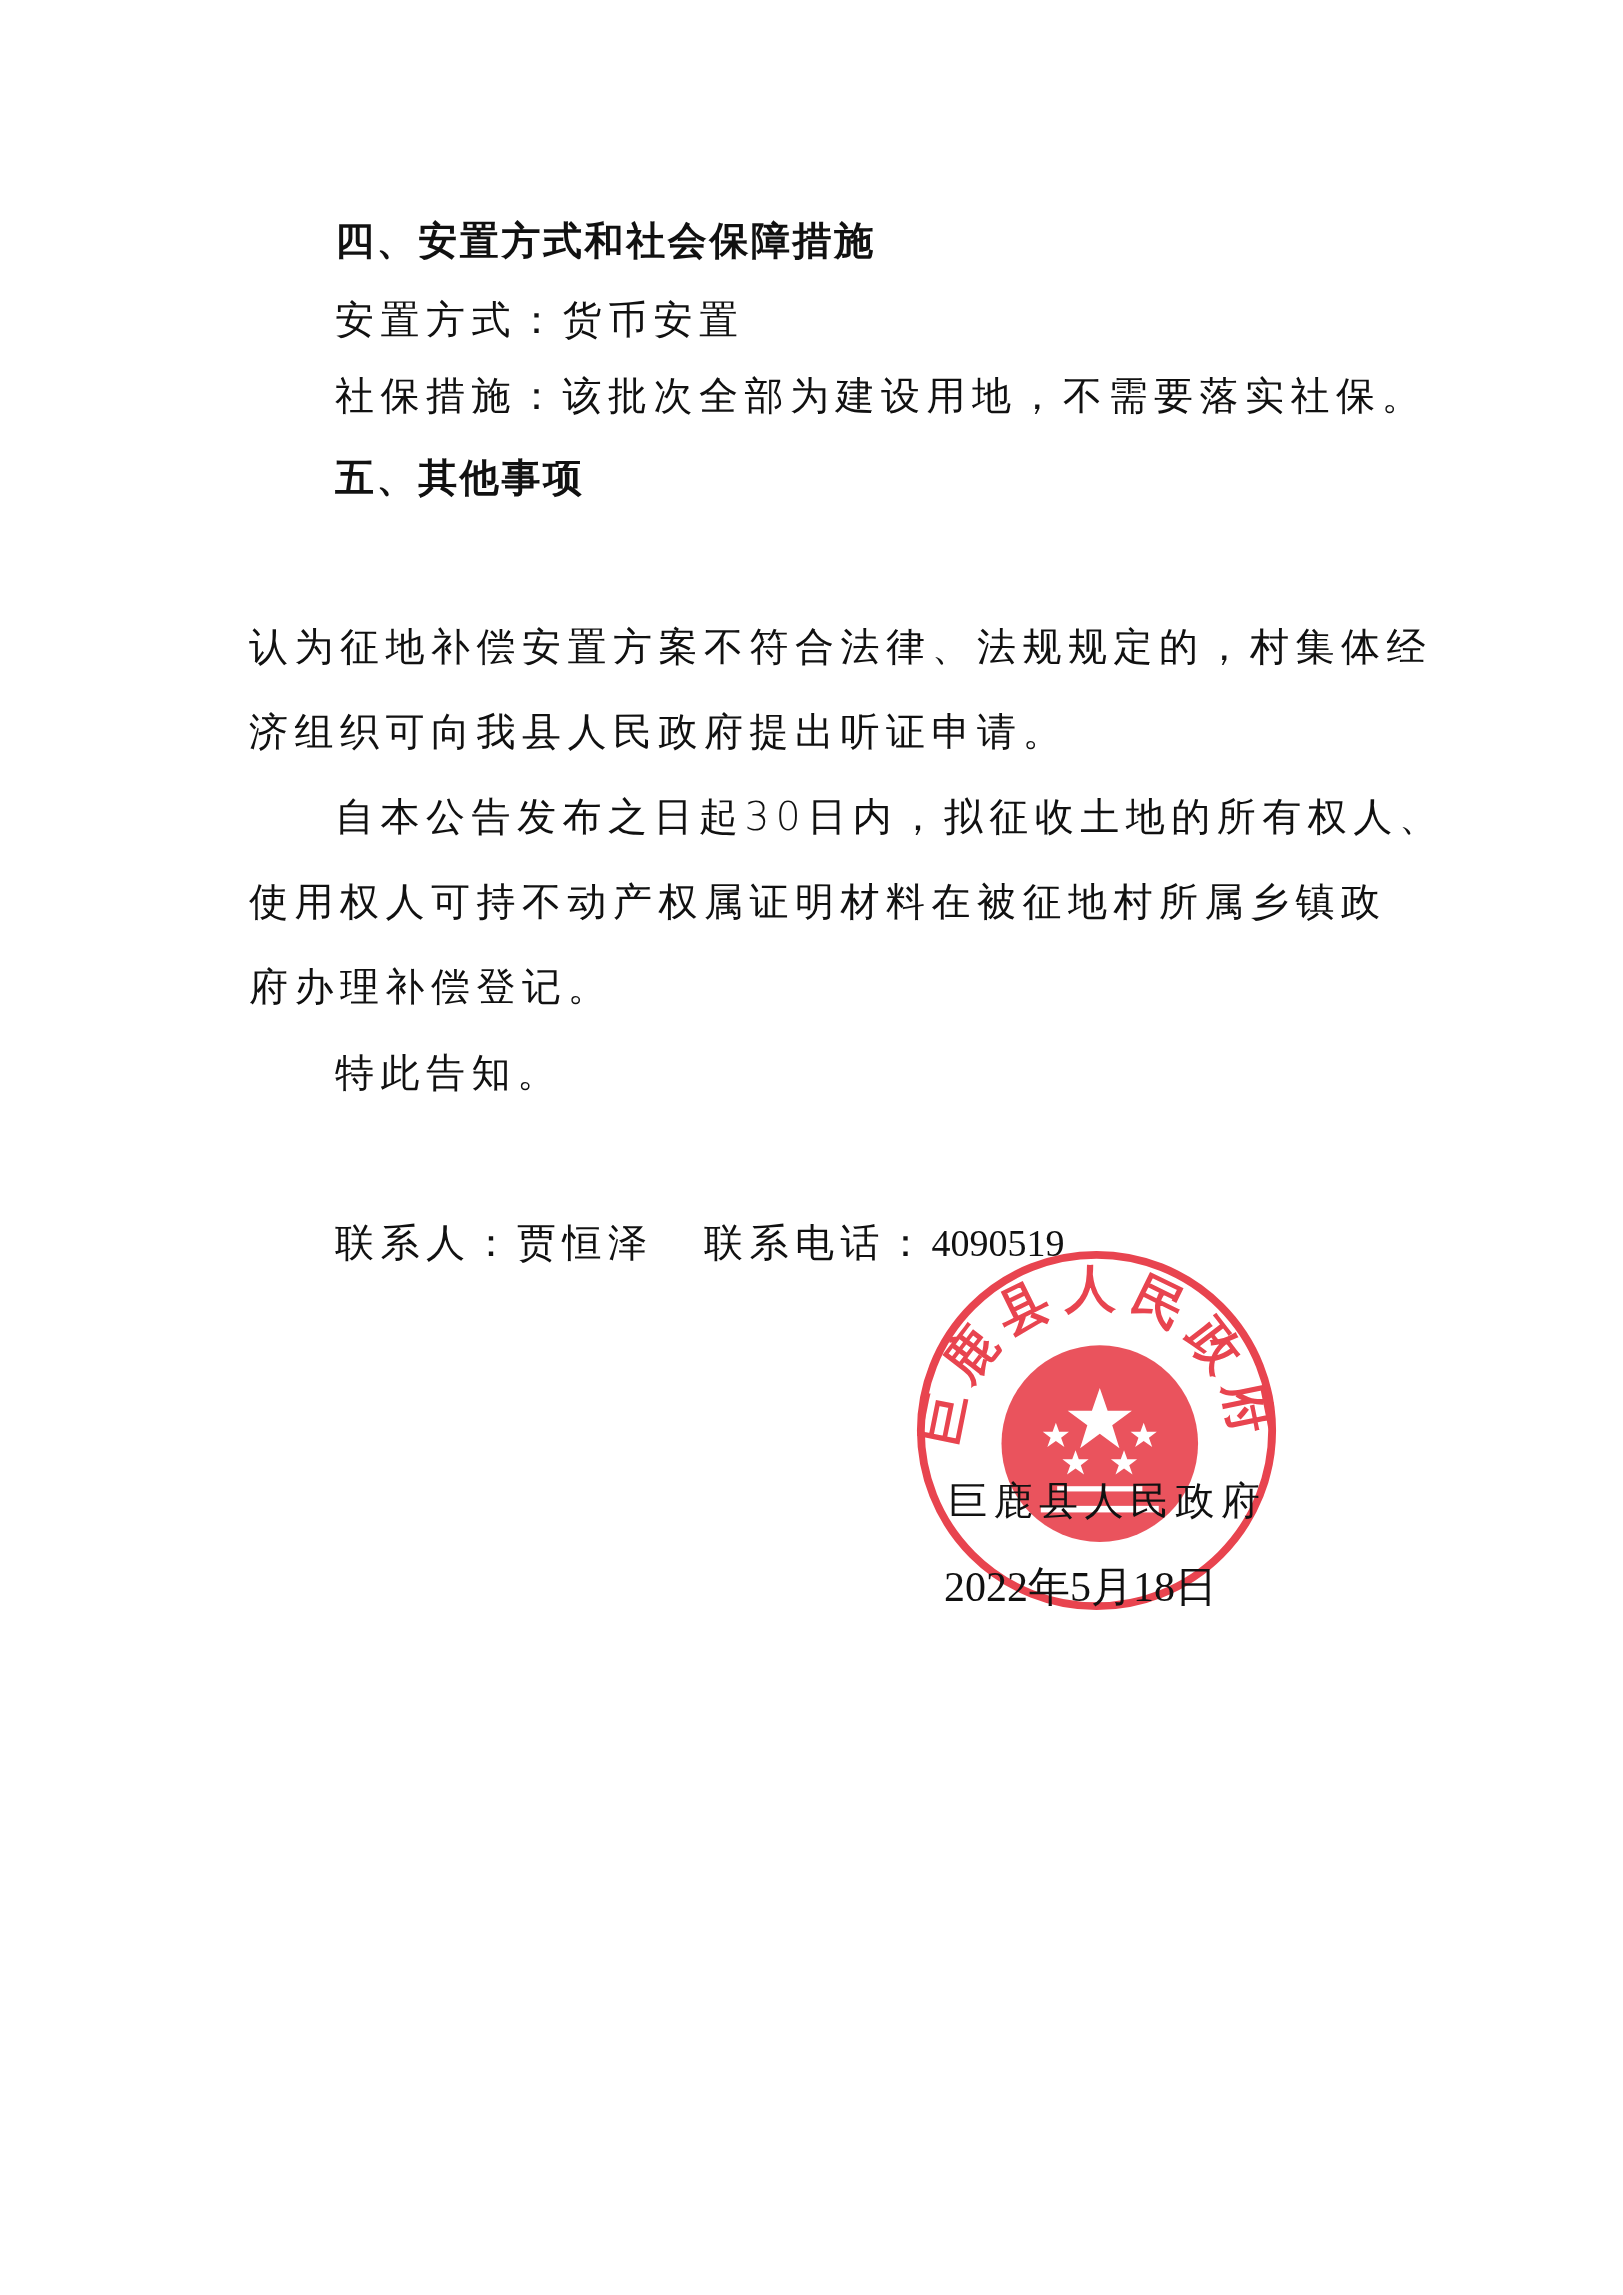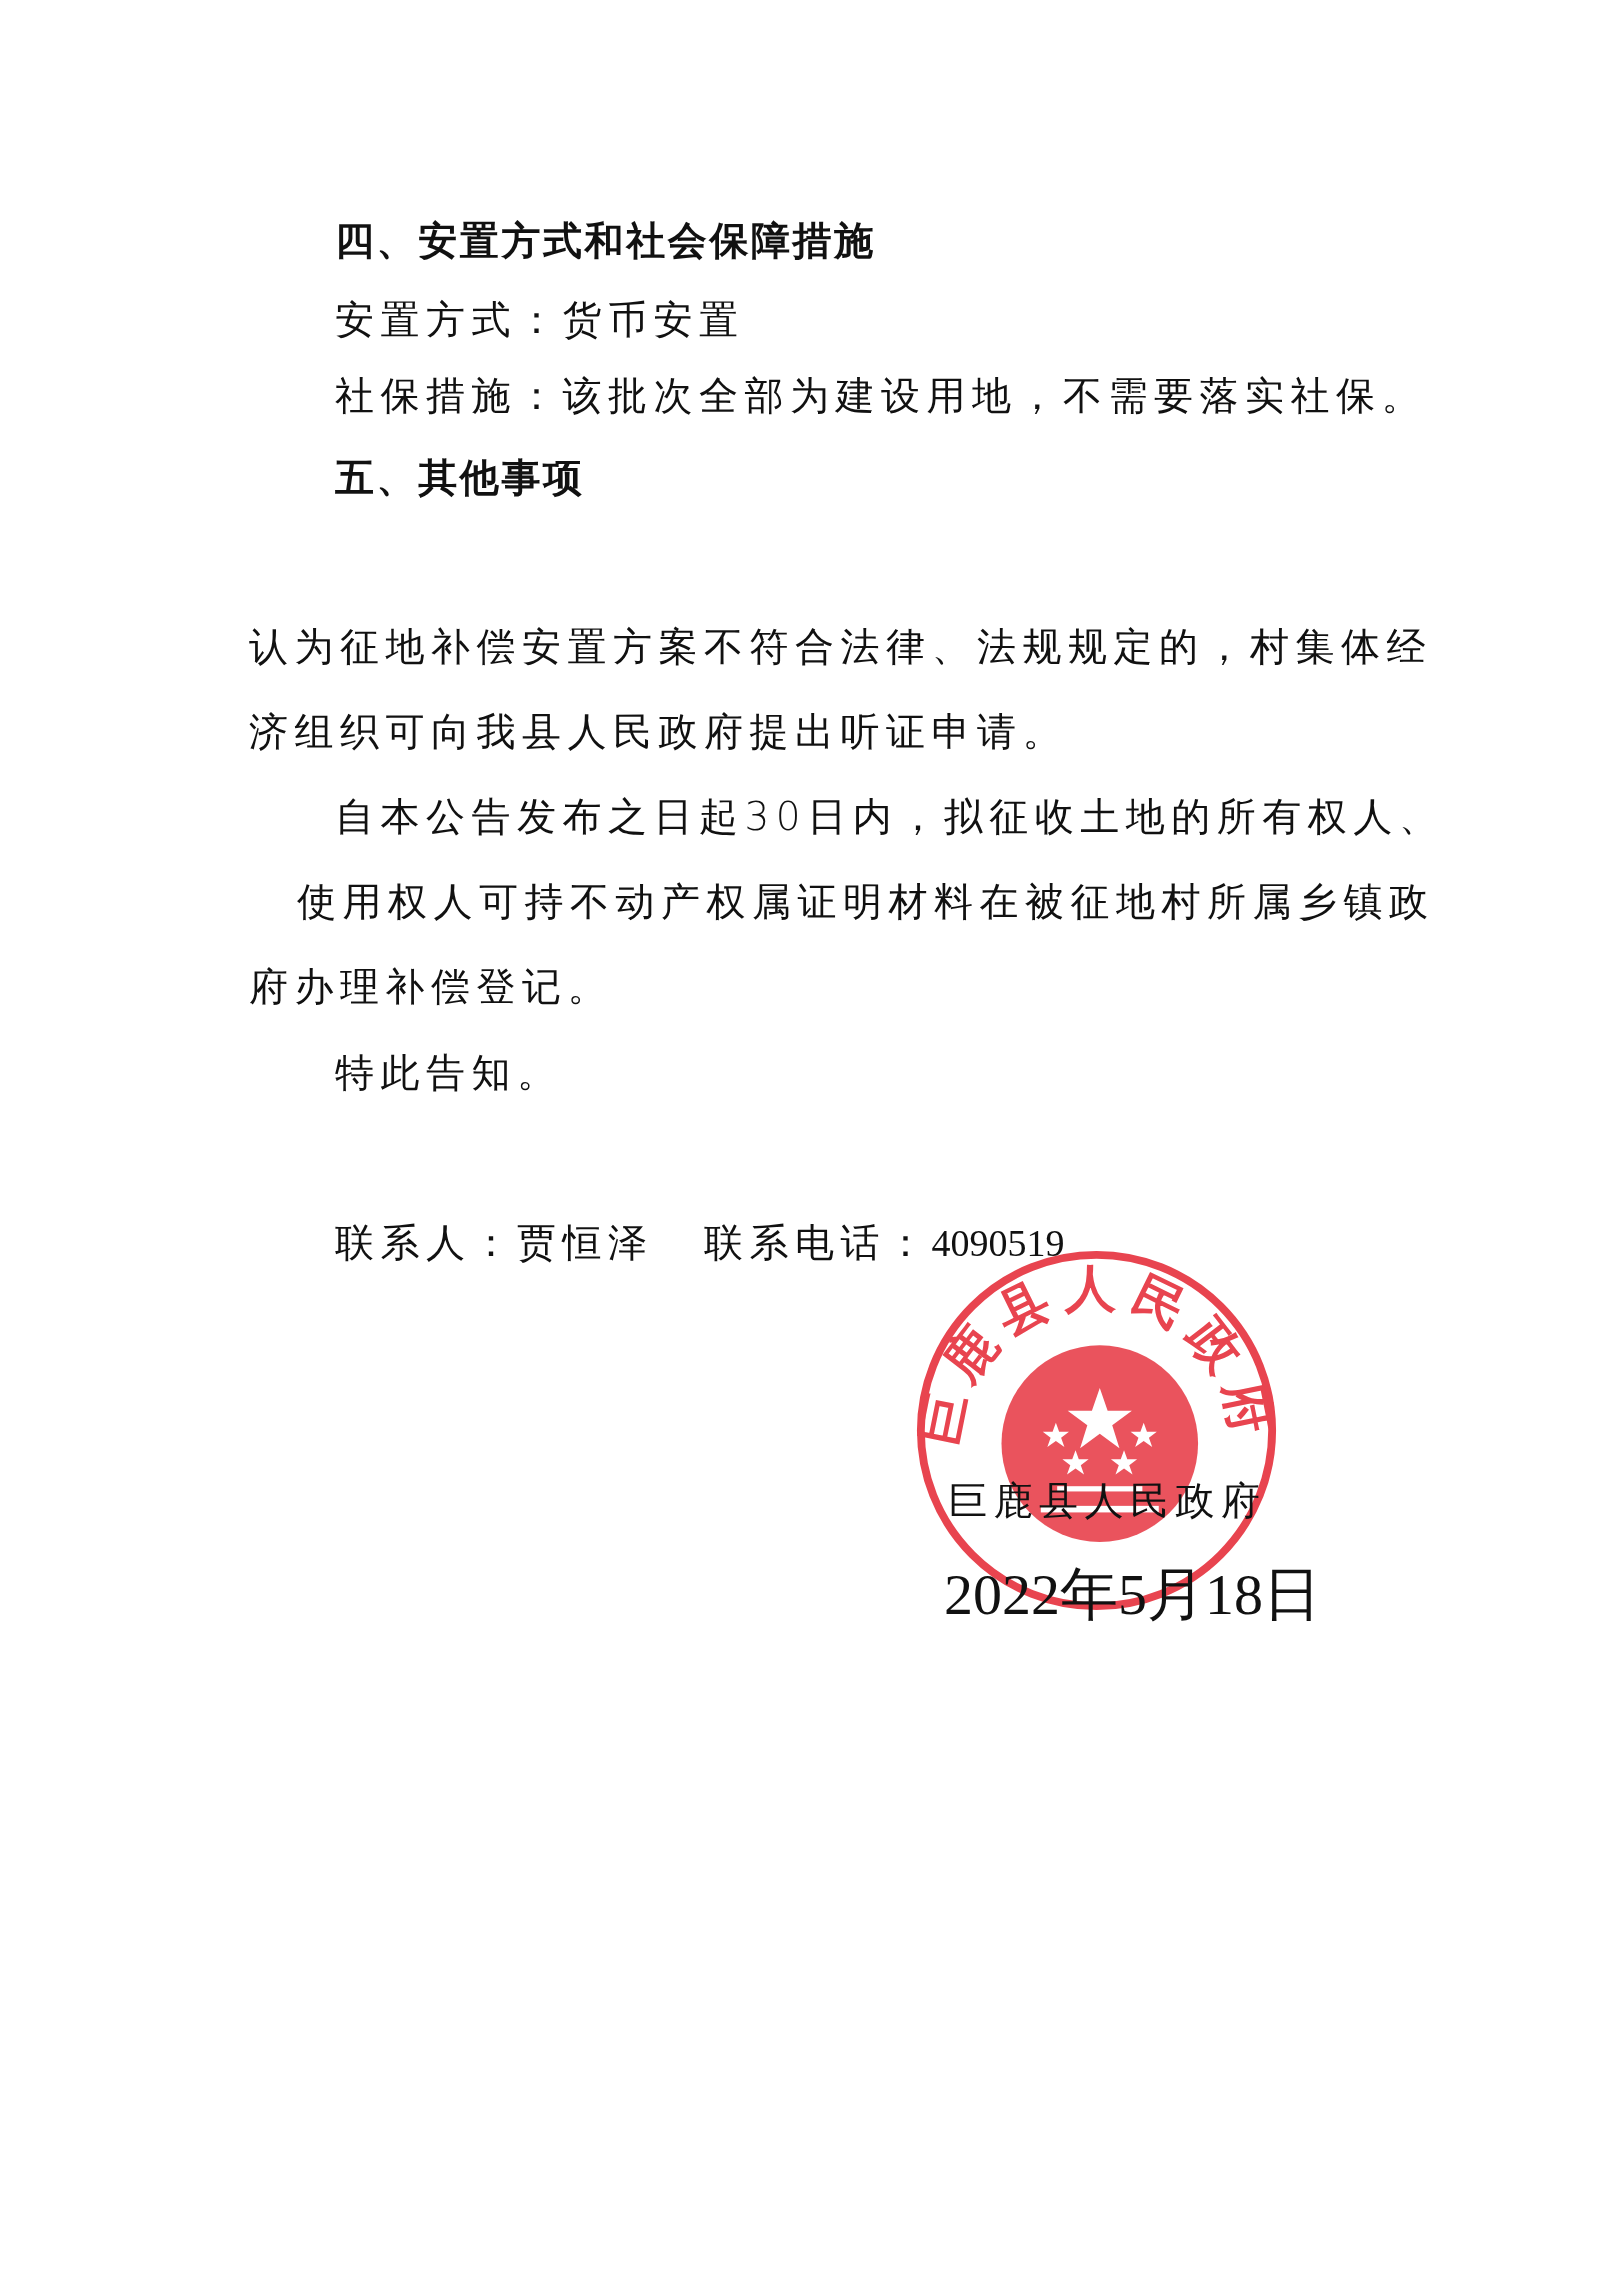--- a/index.html
+++ b/index.html
@@ -31,21 +31,21 @@
   <div class="line heading" style="left:335px; top:221px;">四、安置方式和社会保障措施</div>
   <div class="line body" style="left:335px; top:376px;">社保措施：该批次全部为建设用地，不需要落实社保。</div>
   <div class="line body" style="left:335px; top:300px;">安置方式：货币安置</div>
 
   <div class="line heading" style="left:335px; top:458px;">五、其他事项</div>
 
   <div class="line body" style="left:249px; top:627px;">认为征地补偿安置方案不符合法律、法规规定的，村集体经</div>
   <div class="line body" style="left:249px; top:712px;">济组织可向我县人民政府提出听证申请。</div>
 
   <div class="line body" style="left:335px; top:797px;">自本公告发布之日起30日内，拟征收土地的所有权人、</div>
-  <div class="line body" style="left:249px; top:882px;margin-left:48px;">使用权人可持不动产权属证明材料在被征地村所属乡镇政</div>
+  <div class="line body" style="left:249px; top:882px;">使用权人可持不动产权属证明材料在被征地村所属乡镇政</div>
   <div class="line body" style="left:249px; top:967px;">府办理补偿登记。</div>
 
   <div class="line body" style="left:335px; top:1053px;">特此告知。</div>
 
   <div class="line body sig" style="left:335px; top:1223px;">联系人：贾恒泽</div>
   <div class="line body sig" style="left:704px; top:1223px;">
     <span>联系电话：</span><span class="num">4090519</span>
   </div>
 
   <svg class="stamp" viewBox="0 0 560 560">
@@ -61,16 +61,16 @@
     <polygon points="285,215 297,250 334,250 304,272 315,307 285,285 255,307 266,272 236,250 273,250" fill="#fff"></polygon>
     <polygon points="218,268 223,282 238,282 226,291 231,305 218,296 205,305 210,291 198,282 213,282" fill="#fff"></polygon>
     <polygon points="352,268 357,282 372,282 360,291 365,305 352,296 339,305 344,291 332,282 347,282" fill="#fff"></polygon>
     <polygon points="248,310 253,324 268,324 256,333 261,347 248,338 235,347 240,333 228,324 243,324" fill="#fff"></polygon>
     <polygon points="322,310 327,324 342,324 330,333 335,347 322,338 309,347 314,333 302,324 317,324" fill="#fff"></polygon>
     <rect x="220" y="365" width="130" height="8" fill="#fff"></rect>
     <rect x="195" y="395" width="180" height="10" fill="#fff"></rect>
   </svg>
 
   <div class="line body sig" style="left:948px; top:1481px;">巨鹿县人民政府</div>
-  <div class="line sig" style="left:944px; top:1566px; font-family:'Liberation Serif', serif; font-size:58px;">2022年5月18日</div>
+  <div class="line sig" style="left:944px; top:1566px; font-family:'Liberation Serif', serif; font-size:42px;">2022年5月18日</div>
 
 </div>
 
 
 </body></html>

